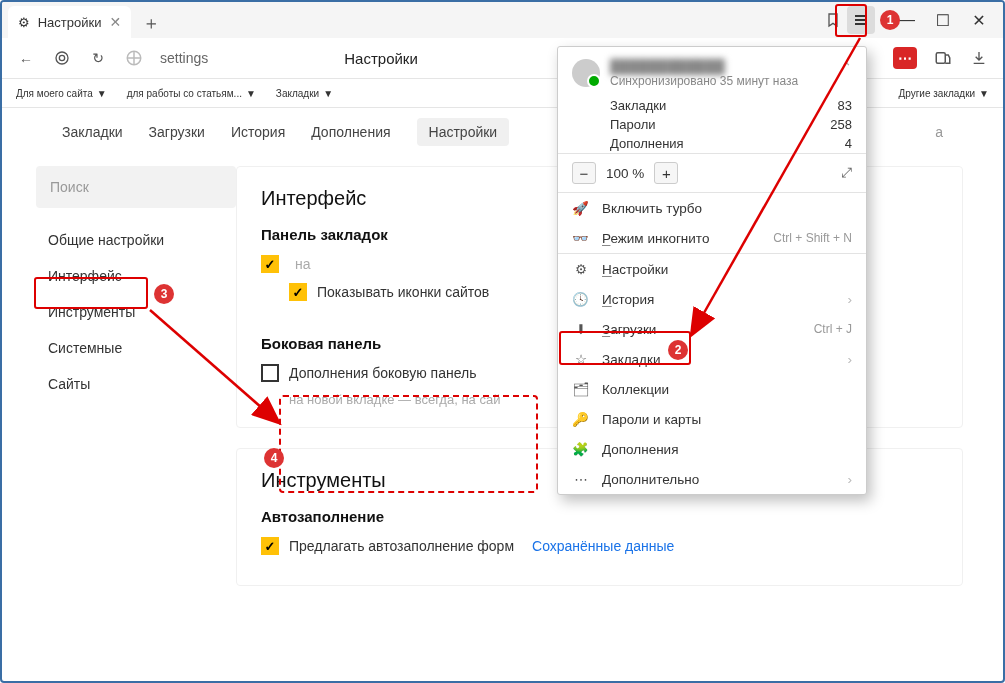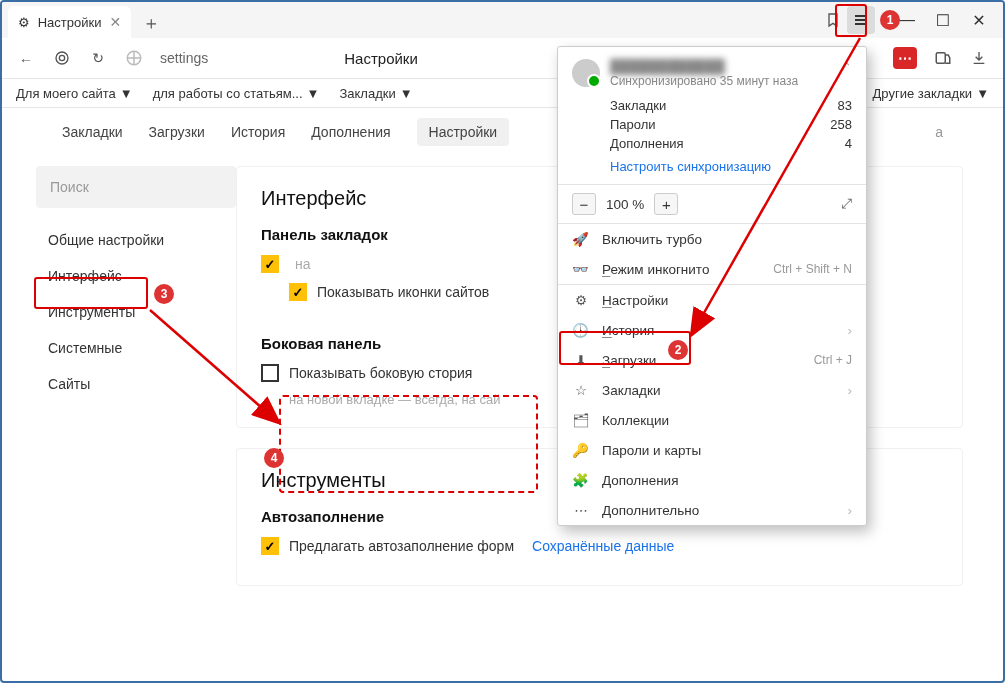--- a/index.html
+++ b/index.html
@@ -16,21 +16,21 @@
 
   
   .navbar{height:40px;display:flex;align-items:center;padding:0 14px;gap:16px;font-size:14px;color:#333;}
   .nav-icon{width:20px;height:20px;display:flex;align-items:center;justify-content:center;color:#555;}
   .addr-text{color:#666;}
   .addr-title{font-size:15px;margin-left:120px;color:#222;}
   .nav-right{margin-left:auto;display:flex;align-items:center;gap:16px;}
   .redsq{width:24px;height:22px;background:#d92626;border-radius:4px;display:flex;align-items:center;justify-content:center;color:#fff;font-size:14px;font-weight:bold;}
 
   
-  .bookmarkbar{height:28px;padding:0 14px;display:flex;align-items:center;gap:20px;font-size:13px;color:#333;}
+  .bookmarkbar{height:28px;padding:0 14px;display:flex;align-items:center;gap:20px;font-size:10px;color:#333;}
   .bm-item{display:flex;align-items:center;gap:4px;}
   .bm-right{margin-left:auto;}
 
   hr.sep{border:none;border-top:1px solid #e5e5e5;}
 
   
   .section-tabs{height:48px;padding:0 60px;display:flex;align-items:center;gap:26px;font-size:14px;color:#444;}
   .section-tabs .active{background:#f0f0f0;padding:6px 12px;border-radius:4px;}
 
   
@@ -187,21 +187,21 @@
       <div class="chk-row" style="margin-left:28px">
         <span class="chk checked">✓</span>
         <span>Показывать иконки сайтов</span>
       </div>
 
       <div style="height:24px"></div>
 
       <h3>Боковая панель</h3>
       <div class="chk-row">
         <span class="chk"></span>
-        <span>Показывать боковую стория</span>
+        <span>Дополнения боковую панель</span>
       </div>
       <div class="hint">на новой вкладке — всегда, на сай</div>
     </div>
 
     <div class="panel">
       <h2>Инструменты</h2>
       <h3>Автозаполнение</h3>
       <div class="chk-row">
         <span class="chk checked">✓</span>
         <span>Предлагать автозаполнение форм</span>
@@ -225,21 +225,20 @@
       <span>83</span>
     </div>
   <div class="drop-stat">
       <span>Пароли</span>
       <span>258</span>
     </div>
   <div class="drop-stat">
       <span>Дополнения</span>
       <span>4</span>
     </div>
-  <div class="drop-link">Настроить синхронизацию</div>
   <hr class="drop-sep">
   <div class="zoom-row">
     <span class="zbtn">−</span>
     <span>100 %</span>
     <span class="zbtn">+</span>
     <span style="margin-left:auto;color:#666">⤢</span>
   </div>
   <hr class="drop-sep">
   <div class="drop-item">
     <span class="drop-icon">🚀</span>

